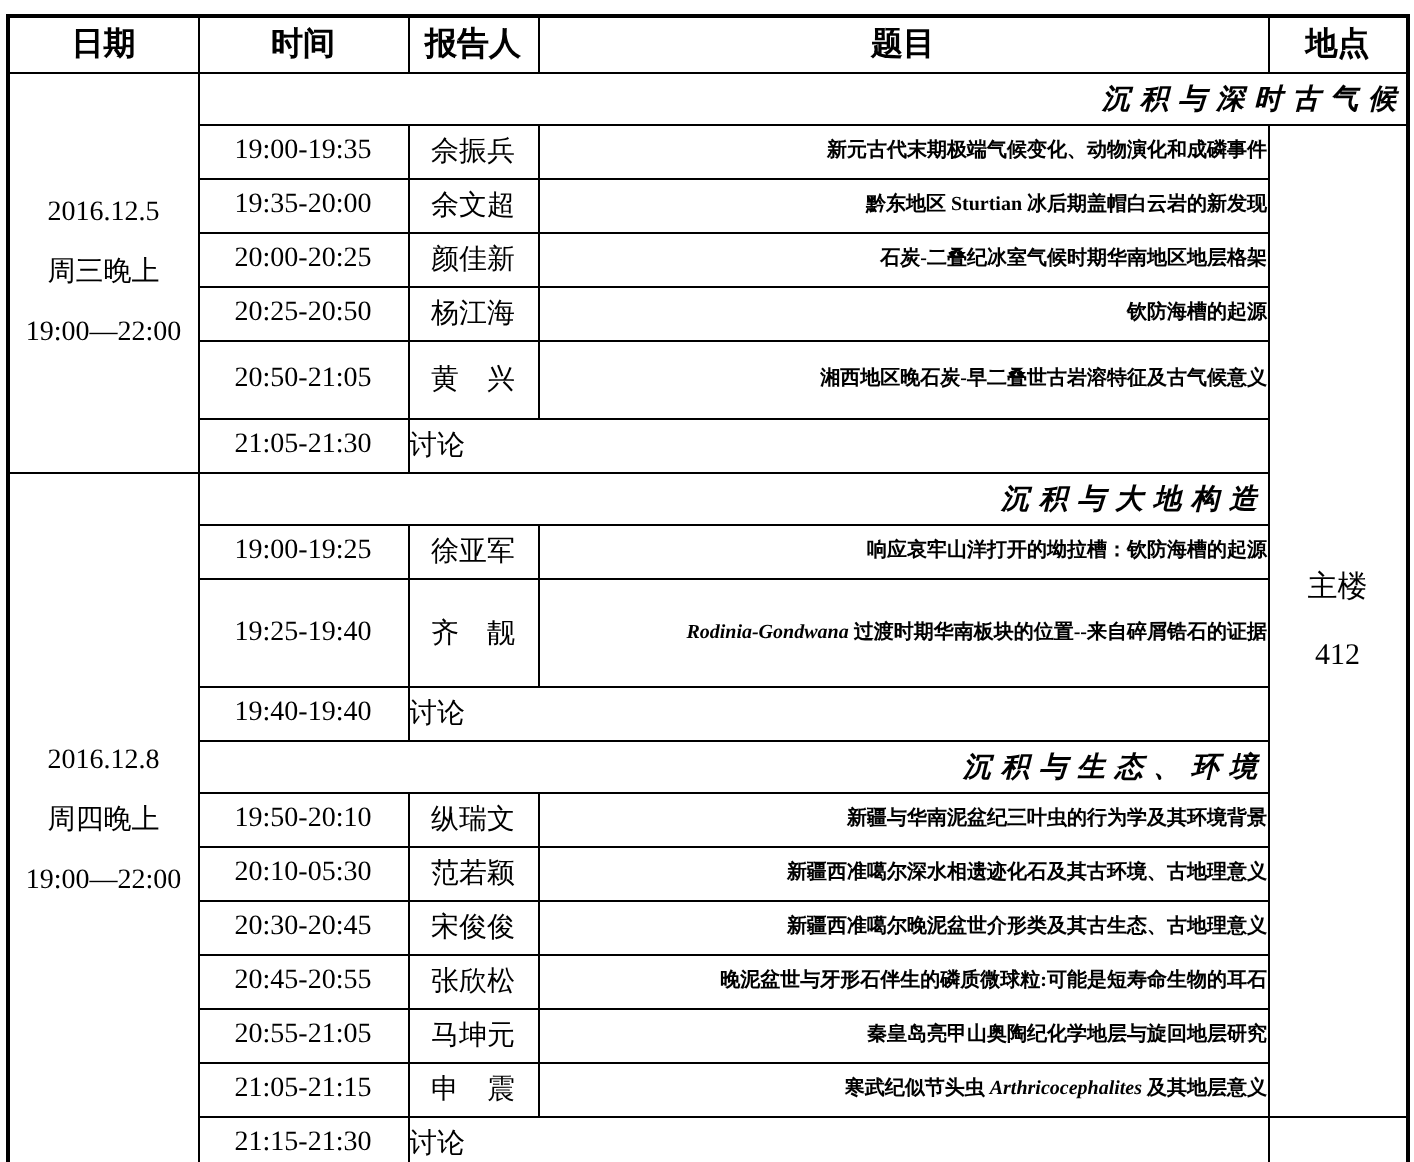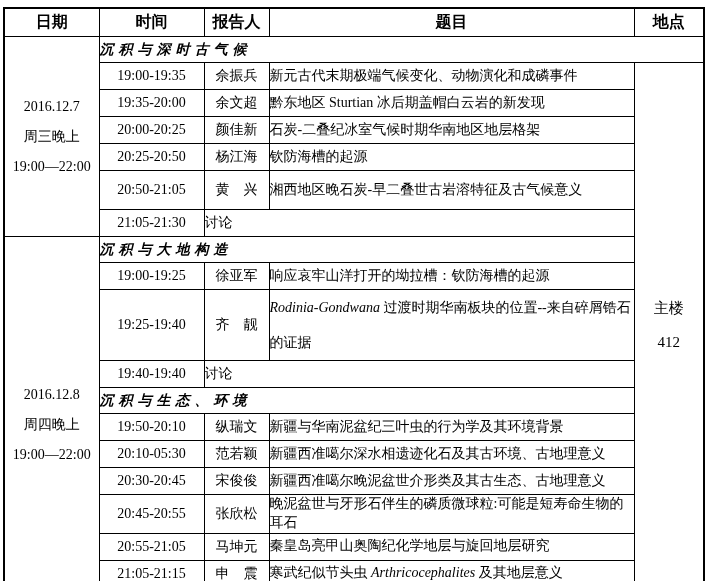--- a/index.html
+++ b/index.html
@@ -45,28 +45,29 @@
   }
   td.time-cell {
     text-align: center;
     font-size: 14px;
   }
   td.speaker-cell {
     text-align: center;
     font-size: 14px;
   }
   td.title-cell {
-    text-align: left;
-    font-size: 14px;
+    text-align: right;
+    font-size: 10px;
     padding: 0 4px 0 8px;
     line-height: 1.35;
+    font-weight: bold;
   }
   tr.tall td.title-cell { line-height: 2.5; }
   td.section-cell {
-    text-align: left;
+    text-align: right;
     font-size: 14px;
     font-weight: bold;
     font-style: italic;
     letter-spacing: 5px;
   }
   td.discussion-cell {
     text-align: left;
     font-size: 14px;
     padding: 0 4px 0 8px;
   }
@@ -94,21 +95,21 @@
         <th class="hdr">日期</th>
         <th class="hdr">时间</th>
         <th class="hdr">报告人</th>
         <th class="hdr">题目</th>
         <th class="hdr">地点</th>
       </tr>
     </thead>
     <tbody id="schedule-body">
         <tr style="height: 26px;">
           <td class="date-cell" rowspan="7">
-            <div>2016.12.7</div>
+            <div>2016.12.5</div>
             <div>周三晚上</div>
             <div>19:00—22:00</div>
           </td>
           <td class="section-cell" colspan="4">沉积与深时古气候</td>
         </tr>
         <tr style="height: 27px;">
           <td class="time-cell">19:00-19:35</td>
           <td class="speaker-cell">佘振兵</td>
           <td class="title-cell"><span>新元古代末期极端气候变化、动物演化和成磷事件</span></td>
           <td class="location-cell" rowspan="17">

